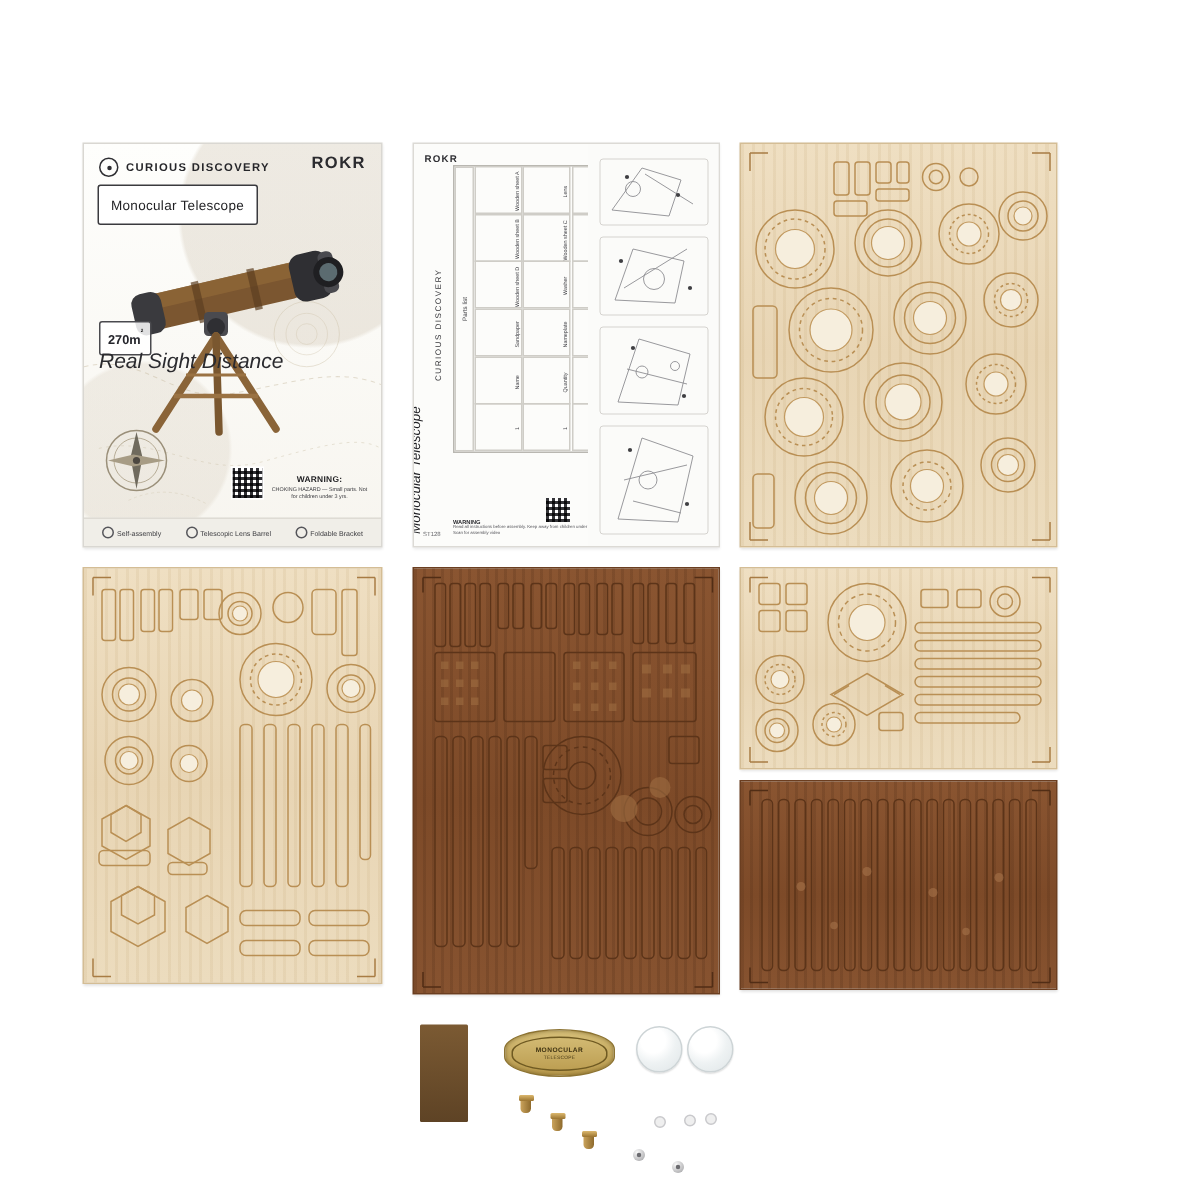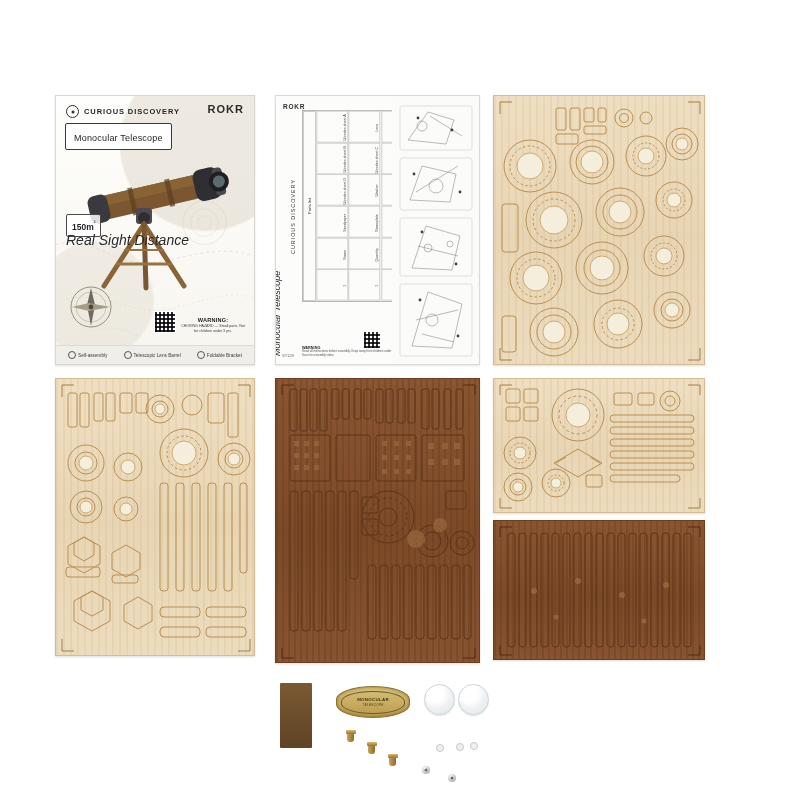--- a/index.html
+++ b/index.html
@@ -422,21 +422,21 @@
 
         <path d="M80 78 L40 140" stroke="#8a6438" stroke-width="5" stroke-linecap="round"></path>
         <path d="M80 78 L120 140" stroke="#8a6438" stroke-width="5" stroke-linecap="round"></path>
         <path d="M80 78 L82 142" stroke="#7a572f" stroke-width="5" stroke-linecap="round"></path>
         <path d="M52 118 L108 118" stroke="#9a7243" stroke-width="3"></path>
         <path d="M60 104 L100 104" stroke="#9a7243" stroke-width="2"></path>
       </g>
     </svg>
 
     <div class="badge-150">
-      <span>150m</span><sup>²</sup>
+      <span>270m</span><sup>²</sup>
     </div>
     <div class="real-sight">Real Sight Distance</div>
 
     <svg class="compass" viewBox="0 0 46 46">
       <circle cx="23" cy="23" r="20" fill="none" stroke="#9a8f79" stroke-width="1"></circle>
       <circle cx="23" cy="23" r="15" fill="none" stroke="#b1a68e" stroke-width="0.6"></circle>
       <path d="M23 4 L27 21 L23 42 L19 21 Z" fill="#6f6a5d"></path>
       <path d="M4 23 L21 27 L42 23 L21 19 Z" fill="#a79c85"></path>
       <circle cx="23" cy="23" r="2.4" fill="#4c4740"></circle>
     </svg>

